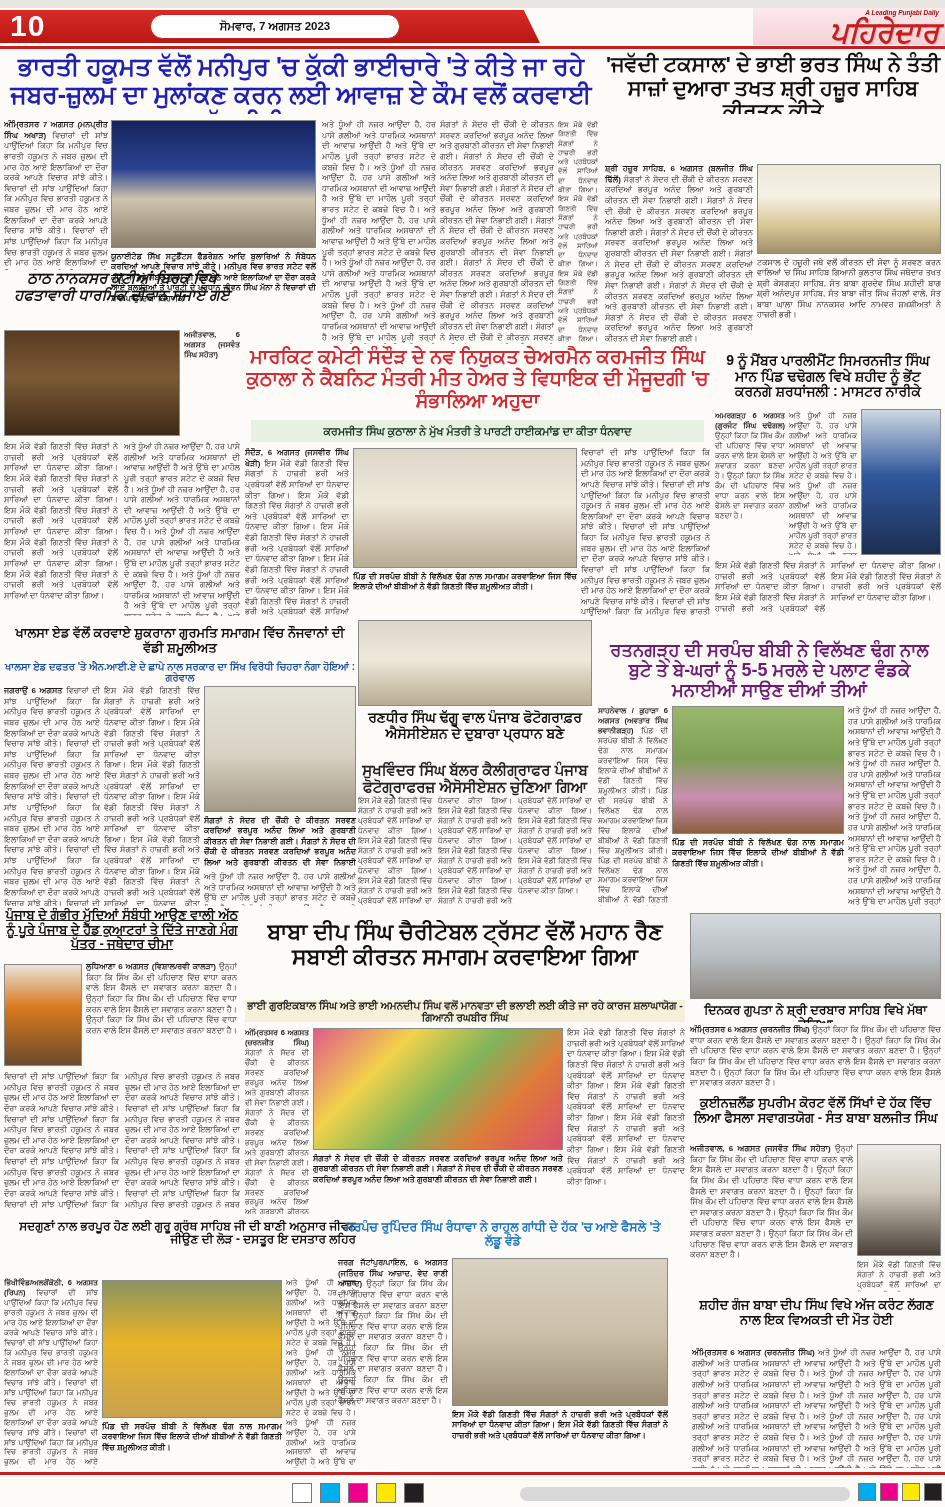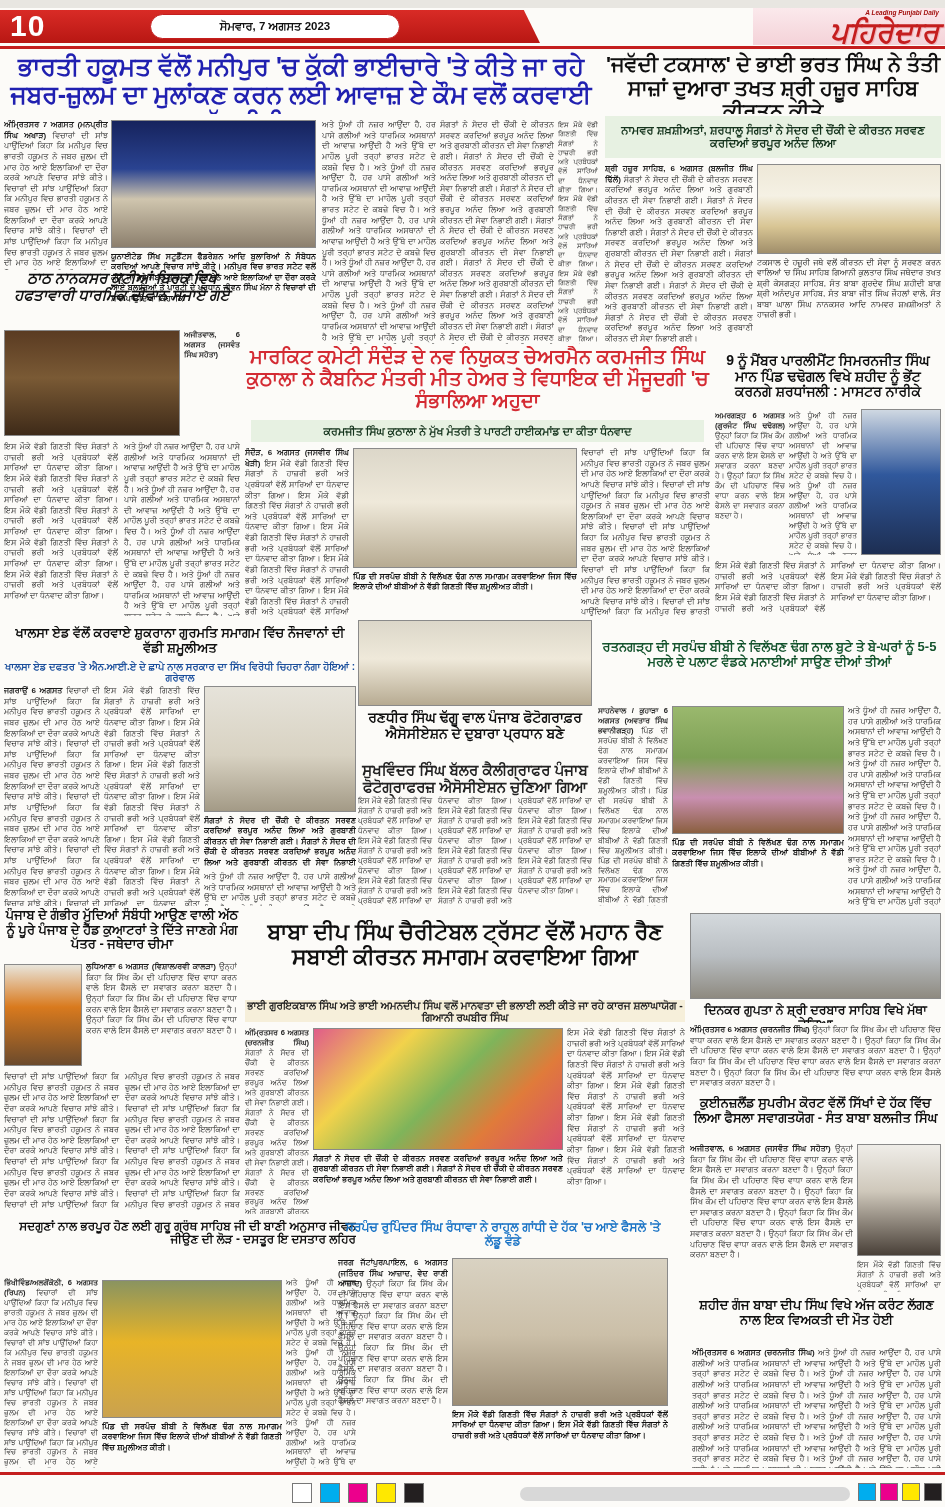--- a/index.html
+++ b/index.html
@@ -23,21 +23,21 @@
                     color:#c41e1e; font-style:italic; text-shadow:1px 1px 0 #f0b2ba; line-height:1; }
   .masthead-tag { position:absolute; right:6px; top:1px; font-size:6.5px; font-style:italic;
                   color:#a3110f; font-weight:bold; }
   .hdr-rule { position:absolute; left:0; top:38px; width:945px; height:3px; background:#c41e1e; }
   
   .article { position:absolute; }
   .hl { font-weight:bold; text-align:center; line-height:1.12; }
   .hl-blue  { color:#2020b0; font-size:25px; }
   .hl-black-lg { color:#0f0f0f; font-size:21px; }
   .hl-red   { color:#d42b33; font-size:19.5px; }
-  .hl-green { color:#14532d; font-size:13px; }
+  .hl-green { color:#701a75; font-size:18px; }
   .hl-md    { color:#0f0f0f; font-size:14px; }
   .hl-sm    { color:#0f0f0f; font-size:13px; }
   .hl-xl    { color:#0f0f0f; font-size:22px; }
   .hl-blue2 { color:#1b74c5; font-size:12.5px; }
   .hl-italic { font-family:"Liberation Serif","DejaVu Serif",serif; font-style:italic;
                font-size:15px; color:#111; }
   .subhead { background:#e7f1e2; font-weight:bold; text-align:center; color:#14331c;
              display:flex; align-items:center; justify-content:center; line-height:1.15; }
   .subhead-plain { background:none; color:#1b4f9c; }
   .subhead-cream { background:#f6efda; color:#222; }
@@ -90,21 +90,20 @@
     </div>
     <figure class="photo ph-stage" style="left:107px;top:68px;width:205px;height:128px;"></figure>
     <div class="caption abs" style="left:107px;top:200px;width:205px;height:92px;">ਯੂਨਾਈਟੇਡ ਸਿੱਖ ਸਟੂਡੈਂਟਸ ਫੈਡਰੇਸ਼ਨ ਆਦਿ ਬੁਲਾਰਿਆਂ ਨੇ ਸੰਬੋਧਨ ਕਰਦਿਆਂ ਆਪਣੇ ਵਿਚਾਰ ਸਾਂਝੇ ਕੀਤੇ। ਮਨੀਪੁਰ ਵਿਚ ਭਾਰਤ ਸਟੇਟ ਵਲੋਂ ਕੀਤੇ ਜਾ ਰਹੇ ਜਬਰ-ਜ਼ੁਲਮ ਦੀ ਮਾਰ ਹੇਠ ਆਏ ਇਲਾਕਿਆਂ ਦਾ ਦੌਰਾ ਕਰਕੇ ਆਏ ਬੁਲਾਰਿਆਂ ਤੇ ਪਾਰਟੀ ਦੇ ਪ੍ਰਧਾਨ ਜੀਵਨ ਸਿੰਘ ਮੱਨਾ ਨੇ ਵਿਚਾਰਾਂ ਦੀ ਸਾਂਝ ਪਾਉਂਦਿਆਂ ਕਿਹਾ ਕਿ</div>
     <div class="col abs" style="left:318px;top:68px;width:114px;height:224px;"> ਅਤੇ ਧੂੰਆਂ ਹੀ ਨਜ਼ਰ ਆਉਂਦਾ ਹੈ, ਹਰ ਪਾਸੇ ਗਲੀਆਂ ਅਤੇ ਧਾਰਮਿਕ ਅਸਥਾਨਾਂ ਦੀ ਆਵਾਜ਼ ਆਉਂਦੀ ਹੈ ਅਤੇ ਉੱਥੇ ਦਾ ਮਾਹੌਲ ਪੂਰੀ ਤਰ੍ਹਾਂ ਭਾਰਤ ਸਟੇਟ ਦੇ ਕਬਜ਼ੇ ਵਿਚ ਹੈ। ਅਤੇ ਧੂੰਆਂ ਹੀ ਨਜ਼ਰ ਆਉਂਦਾ ਹੈ, ਹਰ ਪਾਸੇ ਗਲੀਆਂ ਅਤੇ ਧਾਰਮਿਕ ਅਸਥਾਨਾਂ ਦੀ ਆਵਾਜ਼ ਆਉਂਦੀ ਹੈ ਅਤੇ ਉੱਥੇ ਦਾ ਮਾਹੌਲ ਪੂਰੀ ਤਰ੍ਹਾਂ ਭਾਰਤ ਸਟੇਟ ਦੇ ਕਬਜ਼ੇ ਵਿਚ ਹੈ। ਅਤੇ ਧੂੰਆਂ ਹੀ ਨਜ਼ਰ ਆਉਂਦਾ ਹੈ, ਹਰ ਪਾਸੇ ਗਲੀਆਂ ਅਤੇ ਧਾਰਮਿਕ ਅਸਥਾਨਾਂ ਦੀ ਆਵਾਜ਼ ਆਉਂਦੀ ਹੈ ਅਤੇ ਉੱਥੇ ਦਾ ਮਾਹੌਲ ਪੂਰੀ ਤਰ੍ਹਾਂ ਭਾਰਤ ਸਟੇਟ ਦੇ ਕਬਜ਼ੇ ਵਿਚ ਹੈ। ਅਤੇ ਧੂੰਆਂ ਹੀ ਨਜ਼ਰ ਆਉਂਦਾ ਹੈ, ਹਰ ਪਾਸੇ ਗਲੀਆਂ ਅਤੇ ਧਾਰਮਿਕ ਅਸਥਾਨਾਂ ਦੀ ਆਵਾਜ਼ ਆਉਂਦੀ ਹੈ ਅਤੇ ਉੱਥੇ ਦਾ ਮਾਹੌਲ ਪੂਰੀ ਤਰ੍ਹਾਂ ਭਾਰਤ ਸਟੇਟ ਦੇ ਕਬਜ਼ੇ ਵਿਚ ਹੈ। ਅਤੇ ਧੂੰਆਂ ਹੀ ਨਜ਼ਰ ਆਉਂਦਾ ਹੈ, ਹਰ ਪਾਸੇ ਗਲੀਆਂ ਅਤੇ ਧਾਰਮਿਕ ਅਸਥਾਨਾਂ ਦੀ ਆਵਾਜ਼ ਆਉਂਦੀ ਹੈ ਅਤੇ ਉੱਥੇ ਦਾ ਮਾਹੌਲ ਪੂਰੀ ਤਰ੍ਹਾਂ ਭਾਰਤ ਸਟੇਟ ਦੇ ਕਬਜ਼ੇ ਵਿਚ ਹੈ। ਅਤੇ ਧੂੰਆਂ ਹੀ ਨਜ਼ਰ ਆਉਂਦਾ ਹੈ, ਹਰ ਪਾਸੇ ਗਲੀਆਂ ਅਤੇ ਧਾਰਮਿਕ ਅਸਥਾਨਾਂ ਦੀ ਆਵਾਜ਼ ਆਉਂਦੀ ਹੈ ਅਤੇ ਉੱਥੇ ਦਾ ਮਾਹੌਲ ਪੂਰੀ ਤਰ੍ਹਾਂ ਭਾਰਤ ਸਟੇਟ ਦੇ ਕਬਜ਼ੇ ਵਿਚ ਹੈ। ਅਤੇ ਧੂੰਆਂ ਹੀ ਨਜ਼ਰ ਆਉਂਦਾ ਹੈ, ਹਰ ਪਾਸੇ ਗਲੀਆਂ ਅਤੇ ਧਾਰਮਿਕ ਅਸਥਾਨਾਂ ਦੀ ਆਵਾਜ਼ ਆਉਂਦੀ ਹੈ ਅਤੇ ਉੱਥੇ ਦਾ ਮਾਹੌਲ ਪੂਰੀ ਤਰ੍ਹਾਂ ਭਾਰਤ ਸਟੇਟ ਦੇ ਕਬਜ਼ੇ ਵਿਚ ਹੈ। </div>
     <div class="col abs" style="left:436px;top:68px;width:114px;height:224px;"> ਸੰਗਤਾਂ ਨੇ ਸੋਦਰ ਦੀ ਚੌਂਕੀ ਦੇ ਕੀਰਤਨ ਸਰਵਣ ਕਰਦਿਆਂ ਭਰਪੂਰ ਅਨੰਦ ਲਿਆ ਅਤੇ ਗੁਰਬਾਣੀ ਕੀਰਤਨ ਦੀ ਸੇਵਾ ਨਿਭਾਈ ਗਈ। ਸੰਗਤਾਂ ਨੇ ਸੋਦਰ ਦੀ ਚੌਂਕੀ ਦੇ ਕੀਰਤਨ ਸਰਵਣ ਕਰਦਿਆਂ ਭਰਪੂਰ ਅਨੰਦ ਲਿਆ ਅਤੇ ਗੁਰਬਾਣੀ ਕੀਰਤਨ ਦੀ ਸੇਵਾ ਨਿਭਾਈ ਗਈ। ਸੰਗਤਾਂ ਨੇ ਸੋਦਰ ਦੀ ਚੌਂਕੀ ਦੇ ਕੀਰਤਨ ਸਰਵਣ ਕਰਦਿਆਂ ਭਰਪੂਰ ਅਨੰਦ ਲਿਆ ਅਤੇ ਗੁਰਬਾਣੀ ਕੀਰਤਨ ਦੀ ਸੇਵਾ ਨਿਭਾਈ ਗਈ। ਸੰਗਤਾਂ ਨੇ ਸੋਦਰ ਦੀ ਚੌਂਕੀ ਦੇ ਕੀਰਤਨ ਸਰਵਣ ਕਰਦਿਆਂ ਭਰਪੂਰ ਅਨੰਦ ਲਿਆ ਅਤੇ ਗੁਰਬਾਣੀ ਕੀਰਤਨ ਦੀ ਸੇਵਾ ਨਿਭਾਈ ਗਈ। ਸੰਗਤਾਂ ਨੇ ਸੋਦਰ ਦੀ ਚੌਂਕੀ ਦੇ ਕੀਰਤਨ ਸਰਵਣ ਕਰਦਿਆਂ ਭਰਪੂਰ ਅਨੰਦ ਲਿਆ ਅਤੇ ਗੁਰਬਾਣੀ ਕੀਰਤਨ ਦੀ ਸੇਵਾ ਨਿਭਾਈ ਗਈ। ਸੰਗਤਾਂ ਨੇ ਸੋਦਰ ਦੀ ਚੌਂਕੀ ਦੇ ਕੀਰਤਨ ਸਰਵਣ ਕਰਦਿਆਂ ਭਰਪੂਰ ਅਨੰਦ ਲਿਆ ਅਤੇ ਗੁਰਬਾਣੀ ਕੀਰਤਨ ਦੀ ਸੇਵਾ ਨਿਭਾਈ ਗਈ। ਸੰਗਤਾਂ ਨੇ ਸੋਦਰ ਦੀ ਚੌਂਕੀ ਦੇ ਕੀਰਤਨ ਸਰਵਣ ਕਰਦਿਆਂ ਭਰਪੂਰ ਅਨੰਦ ਲਿਆ ਅਤੇ ਗੁਰਬਾਣੀ ਕੀਰਤਨ ਦੀ ਸੇਵਾ ਨਿਭਾਈ ਗਈ। </div>
     <div class="col abs" style="left:554px;top:68px;width:40px;height:224px;font-size:7px;"> ਇਸ ਮੌਕੇ ਵੱਡੀ ਗਿਣਤੀ ਵਿੱਚ ਸੰਗਤਾਂ ਨੇ ਹਾਜ਼ਰੀ ਭਰੀ ਅਤੇ ਪ੍ਰਬੰਧਕਾਂ ਵੱਲੋਂ ਸਾਰਿਆਂ ਦਾ ਧੰਨਵਾਦ ਕੀਤਾ ਗਿਆ। ਇਸ ਮੌਕੇ ਵੱਡੀ ਗਿਣਤੀ ਵਿੱਚ ਸੰਗਤਾਂ ਨੇ ਹਾਜ਼ਰੀ ਭਰੀ ਅਤੇ ਪ੍ਰਬੰਧਕਾਂ ਵੱਲੋਂ ਸਾਰਿਆਂ ਦਾ ਧੰਨਵਾਦ ਕੀਤਾ ਗਿਆ। ਇਸ ਮੌਕੇ ਵੱਡੀ ਗਿਣਤੀ ਵਿੱਚ ਸੰਗਤਾਂ ਨੇ ਹਾਜ਼ਰੀ ਭਰੀ ਅਤੇ ਪ੍ਰਬੰਧਕਾਂ ਵੱਲੋਂ ਸਾਰਿਆਂ ਦਾ ਧੰਨਵਾਦ ਕੀਤਾ ਗਿਆ। ਇਸ ਮੌਕੇ ਵੱਡੀ ਗਿਣਤੀ ਵਿੱਚ ਸੰਗਤਾਂ ਨੇ ਹਾਜ਼ਰੀ ਭਰੀ ਅਤੇ ਪ੍ਰਬੰਧਕਾਂ ਵੱਲੋਂ ਸਾਰਿਆਂ ਦਾ ਧੰਨਵਾਦ ਕੀਤਾ ਗਿਆ। </div>
   </section>
 
   <section class="article" style="left:605px;top:44px;width:336px;height:294px;">
     <div class="hl hl-black-lg" style="height:62px;overflow:hidden;">'ਜਵੱਦੀ ਟਕਸਾਲ' ਦੇ ਭਾਈ ਭਰਤ ਸਿੰਘ ਨੇ ਤੰਤੀ ਸਾਜ਼ਾਂ ਦੁਆਰਾ ਤਖਤ ਸ਼੍ਰੀ ਹਜ਼ੂਰ ਸਾਹਿਬ ਕੀਰਤਨ ਕੀਤੇ</div>
-    <div class="subhead" style="position:absolute;left:0;top:64px;width:336px;height:42px;font-size:11.5px;padding:0 6px;">ਨਾਮਵਰ ਸ਼ਖ਼ਸ਼ੀਅਤਾਂ, ਸ਼ਰਧਾਲੂ ਸੰਗਤਾਂ ਨੇ ਸੋਦਰ ਦੀ ਚੌਂਕੀ ਦੇ ਕੀਰਤਨ ਸਰਵਣ ਕਰਦਿਆਂ ਭਰਪੂਰ ਅਨੰਦ ਲਿਆ</div>
     <div class="col abs" style="left:0;top:112px;width:148px;height:182px;">
       <b class="byline">ਸ਼੍ਰੀ ਹਜ਼ੂਰ ਸਾਹਿਬ, 6 ਅਗਸਤ (ਬਲਜੀਤ ਸਿੰਘ ਢਿੱਲੋਂ)</b>
       <span> ਸੰਗਤਾਂ ਨੇ ਸੋਦਰ ਦੀ ਚੌਂਕੀ ਦੇ ਕੀਰਤਨ ਸਰਵਣ ਕਰਦਿਆਂ ਭਰਪੂਰ ਅਨੰਦ ਲਿਆ ਅਤੇ ਗੁਰਬਾਣੀ ਕੀਰਤਨ ਦੀ ਸੇਵਾ ਨਿਭਾਈ ਗਈ। ਸੰਗਤਾਂ ਨੇ ਸੋਦਰ ਦੀ ਚੌਂਕੀ ਦੇ ਕੀਰਤਨ ਸਰਵਣ ਕਰਦਿਆਂ ਭਰਪੂਰ ਅਨੰਦ ਲਿਆ ਅਤੇ ਗੁਰਬਾਣੀ ਕੀਰਤਨ ਦੀ ਸੇਵਾ ਨਿਭਾਈ ਗਈ। ਸੰਗਤਾਂ ਨੇ ਸੋਦਰ ਦੀ ਚੌਂਕੀ ਦੇ ਕੀਰਤਨ ਸਰਵਣ ਕਰਦਿਆਂ ਭਰਪੂਰ ਅਨੰਦ ਲਿਆ ਅਤੇ ਗੁਰਬਾਣੀ ਕੀਰਤਨ ਦੀ ਸੇਵਾ ਨਿਭਾਈ ਗਈ। ਸੰਗਤਾਂ ਨੇ ਸੋਦਰ ਦੀ ਚੌਂਕੀ ਦੇ ਕੀਰਤਨ ਸਰਵਣ ਕਰਦਿਆਂ ਭਰਪੂਰ ਅਨੰਦ ਲਿਆ ਅਤੇ ਗੁਰਬਾਣੀ ਕੀਰਤਨ ਦੀ ਸੇਵਾ ਨਿਭਾਈ ਗਈ। ਸੰਗਤਾਂ ਨੇ ਸੋਦਰ ਦੀ ਚੌਂਕੀ ਦੇ ਕੀਰਤਨ ਸਰਵਣ ਕਰਦਿਆਂ ਭਰਪੂਰ ਅਨੰਦ ਲਿਆ ਅਤੇ ਗੁਰਬਾਣੀ ਕੀਰਤਨ ਦੀ ਸੇਵਾ ਨਿਭਾਈ ਗਈ। ਸੰਗਤਾਂ ਨੇ ਸੋਦਰ ਦੀ ਚੌਂਕੀ ਦੇ ਕੀਰਤਨ ਸਰਵਣ ਕਰਦਿਆਂ ਭਰਪੂਰ ਅਨੰਦ ਲਿਆ ਅਤੇ ਗੁਰਬਾਣੀ ਕੀਰਤਨ ਦੀ ਸੇਵਾ ਨਿਭਾਈ ਗਈ। </span>
     </div>
     <figure class="photo ph-kirtan" style="left:152px;top:112px;width:184px;height:90px;"></figure>
     <div class="caption abs" style="left:152px;top:206px;width:184px;height:88px;font-weight:normal;">ਟਕਸਾਲ ਦੇ ਹਜ਼ੂਰੀ ਜਥੇ ਵਲੋਂ ਕੀਰਤਨ ਦੀ ਸੇਵਾ ਨੂੰ ਸਰਵਣ ਕਰਨ ਵਾਲਿਆਂ 'ਚ ਸਿੰਘ ਸਾਹਿਬ ਗਿਆਨੀ ਕੁਲਤਾਰ ਸਿੰਘ ਜਥੇਦਾਰ ਤਖਤ ਸ਼੍ਰੀ ਕੇਸਗੜ੍ਹ ਸਾਹਿਬ, ਸੰਤ ਬਾਬਾ ਗੁਰਦੇਵ ਸਿੰਘ ਸ਼ਹੀਦੀ ਬਾਗ ਸ਼੍ਰੀ ਅਨੰਦਪੁਰ ਸਾਹਿਬ, ਸੰਤ ਬਾਬਾ ਜੀਤ ਸਿੰਘ ਜੌਹਲਾਂ ਵਾਲੇ, ਸੰਤ ਬਾਬਾ ਘਾਲਾ ਸਿੰਘ ਨਾਨਕਸਰ ਆਦਿ ਨਾਮਵਰ ਸ਼ਖ਼ਸ਼ੀਅਤਾਂ ਨੇ ਹਾਜ਼ਰੀ ਭਰੀ।</div>
   </section>
 
   <section class="article" style="left:4px;top:262px;width:236px;height:350px;">
     <div class="hl hl-italic" style="height:56px;overflow:hidden;">ਠਾਠ ਨਾਨਕਸਰ ਕੁਟੀਆਂ ਬਿਰਕ ਵਿਖੇ ਹਫਤਾਵਾਰੀ ਧਾਰਮਿਕ ਦੀਵਾਨ ਸਜਾਏ ਗਏ</div>
@@ -163,21 +162,21 @@
     <div class="hl hl-green" style="height:62px;overflow:hidden;">ਰਤਨਗੜ੍ਹ ਦੀ ਸਰਪੰਚ ਬੀਬੀ ਨੇ ਵਿਲੱਖਣ ਢੰਗ ਨਾਲ ਬੁਟੇ ਤੇ ਬੇ-ਘਰਾਂ ਨੂੰ 5-5 ਮਰਲੇ ਦੇ ਪਲਾਟ ਵੰਡਕੇ ਮਨਾਈਆਂ ਸਾਉਣ ਦੀਆਂ ਤੀਆਂ</div>
     <div class="col abs" style="left:0;top:66px;width:70px;height:200px;font-size:7.5px;">
       <b class="byline">ਸਾਹਨੇਵਾਲ / ਕੁਹਾੜਾ 6 ਅਗਸਤ (ਅਵਤਾਰ ਸਿੰਘ ਭਵਾਨੀਗੜ੍ਹ)</b>
       <span> ਪਿੰਡ ਦੀ ਸਰਪੰਚ ਬੀਬੀ ਨੇ ਵਿਲੱਖਣ ਢੰਗ ਨਾਲ ਸਮਾਗਮ ਕਰਵਾਇਆ ਜਿਸ ਵਿੱਚ ਇਲਾਕੇ ਦੀਆਂ ਬੀਬੀਆਂ ਨੇ ਵੱਡੀ ਗਿਣਤੀ ਵਿੱਚ ਸ਼ਮੂਲੀਅਤ ਕੀਤੀ। ਪਿੰਡ ਦੀ ਸਰਪੰਚ ਬੀਬੀ ਨੇ ਵਿਲੱਖਣ ਢੰਗ ਨਾਲ ਸਮਾਗਮ ਕਰਵਾਇਆ ਜਿਸ ਵਿੱਚ ਇਲਾਕੇ ਦੀਆਂ ਬੀਬੀਆਂ ਨੇ ਵੱਡੀ ਗਿਣਤੀ ਵਿੱਚ ਸ਼ਮੂਲੀਅਤ ਕੀਤੀ। ਪਿੰਡ ਦੀ ਸਰਪੰਚ ਬੀਬੀ ਨੇ ਵਿਲੱਖਣ ਢੰਗ ਨਾਲ ਸਮਾਗਮ ਕਰਵਾਇਆ ਜਿਸ ਵਿੱਚ ਇਲਾਕੇ ਦੀਆਂ ਬੀਬੀਆਂ ਨੇ ਵੱਡੀ ਗਿਣਤੀ ਵਿੱਚ ਸ਼ਮੂਲੀਅਤ ਕੀਤੀ। </span>
     </div>
     <figure class="photo ph-teeyan" style="left:74px;top:66px;width:172px;height:128px;"></figure>
     <div class="caption abs" style="left:74px;top:198px;width:172px;height:68px;"> ਪਿੰਡ ਦੀ ਸਰਪੰਚ ਬੀਬੀ ਨੇ ਵਿਲੱਖਣ ਢੰਗ ਨਾਲ ਸਮਾਗਮ ਕਰਵਾਇਆ ਜਿਸ ਵਿੱਚ ਇਲਾਕੇ ਦੀਆਂ ਬੀਬੀਆਂ ਨੇ ਵੱਡੀ ਗਿਣਤੀ ਵਿੱਚ ਸ਼ਮੂਲੀਅਤ ਕੀਤੀ। </div>
     <div class="col abs" style="left:250px;top:66px;width:93px;height:200px;"> ਅਤੇ ਧੂੰਆਂ ਹੀ ਨਜ਼ਰ ਆਉਂਦਾ ਹੈ, ਹਰ ਪਾਸੇ ਗਲੀਆਂ ਅਤੇ ਧਾਰਮਿਕ ਅਸਥਾਨਾਂ ਦੀ ਆਵਾਜ਼ ਆਉਂਦੀ ਹੈ ਅਤੇ ਉੱਥੇ ਦਾ ਮਾਹੌਲ ਪੂਰੀ ਤਰ੍ਹਾਂ ਭਾਰਤ ਸਟੇਟ ਦੇ ਕਬਜ਼ੇ ਵਿਚ ਹੈ। ਅਤੇ ਧੂੰਆਂ ਹੀ ਨਜ਼ਰ ਆਉਂਦਾ ਹੈ, ਹਰ ਪਾਸੇ ਗਲੀਆਂ ਅਤੇ ਧਾਰਮਿਕ ਅਸਥਾਨਾਂ ਦੀ ਆਵਾਜ਼ ਆਉਂਦੀ ਹੈ ਅਤੇ ਉੱਥੇ ਦਾ ਮਾਹੌਲ ਪੂਰੀ ਤਰ੍ਹਾਂ ਭਾਰਤ ਸਟੇਟ ਦੇ ਕਬਜ਼ੇ ਵਿਚ ਹੈ। ਅਤੇ ਧੂੰਆਂ ਹੀ ਨਜ਼ਰ ਆਉਂਦਾ ਹੈ, ਹਰ ਪਾਸੇ ਗਲੀਆਂ ਅਤੇ ਧਾਰਮਿਕ ਅਸਥਾਨਾਂ ਦੀ ਆਵਾਜ਼ ਆਉਂਦੀ ਹੈ ਅਤੇ ਉੱਥੇ ਦਾ ਮਾਹੌਲ ਪੂਰੀ ਤਰ੍ਹਾਂ ਭਾਰਤ ਸਟੇਟ ਦੇ ਕਬਜ਼ੇ ਵਿਚ ਹੈ। ਅਤੇ ਧੂੰਆਂ ਹੀ ਨਜ਼ਰ ਆਉਂਦਾ ਹੈ, ਹਰ ਪਾਸੇ ਗਲੀਆਂ ਅਤੇ ਧਾਰਮਿਕ ਅਸਥਾਨਾਂ ਦੀ ਆਵਾਜ਼ ਆਉਂਦੀ ਹੈ ਅਤੇ ਉੱਥੇ ਦਾ ਮਾਹੌਲ ਪੂਰੀ ਤਰ੍ਹਾਂ ਭਾਰਤ ਸਟੇਟ ਦੇ ਕਬਜ਼ੇ ਵਿਚ ਹੈ। ਅਤੇ ਧੂੰਆਂ ਹੀ ਨਜ਼ਰ ਆਉਂਦਾ ਹੈ, ਹਰ ਪਾਸੇ ਗਲੀਆਂ ਅਤੇ ਧਾਰਮਿਕ ਅਸਥਾਨਾਂ ਦੀ ਆਵਾਜ਼ ਆਉਂਦੀ ਹੈ ਅਤੇ ਉੱਥੇ ਦਾ ਮਾਹੌਲ ਪੂਰੀ ਤਰ੍ਹਾਂ ਭਾਰਤ ਸਟੇਟ ਦੇ ਕਬਜ਼ੇ ਵਿਚ ਹੈ। </div>
   </section>
 
-  <section class="article" style="left:4px;top:900px;width:236px;height:308px;">
+  <section class="article" style="left:4px;top:900px;width:236px;height:308px;text-decoration:underline;">
     <div class="hl hl-sm" style="height:50px;overflow:hidden;">ਪੰਜਾਬ ਦੇ ਗੰਭੀਰ ਮੁੱਦਿਆਂ ਸੰਬੰਧੀ ਆਉਣ ਵਾਲੀ ਅੱਠ ਨੂੰ ਪੂਰੇ ਪੰਜਾਬ ਦੇ ਹੈੱਡ ਕੁਆਟਰਾਂ ਤੇ ਦਿੱਤੇ ਜਾਣਗੇ ਮੰਗ ਪੱਤਰ - ਜਥੇਦਾਰ ਚੀਮਾ</div>
     <figure class="photo ph-porange" style="left:0;top:56px;width:78px;height:102px;"></figure>
     <div class="col abs" style="left:82px;top:54px;width:151px;height:106px;">
       <b class="byline">ਲੁਧਿਆਣਾ 6 ਅਗਸਤ (ਵਿਸ਼ਾਲ/ਰਵੀ ਕਾਲੜਾ)</b>
       <span> ਉਨ੍ਹਾਂ ਕਿਹਾ ਕਿ ਸਿੱਖ ਕੌਮ ਦੀ ਪਹਿਚਾਣ ਵਿੱਚ ਵਾਧਾ ਕਰਨ ਵਾਲੇ ਇਸ ਫੈਸਲੇ ਦਾ ਸਵਾਗਤ ਕਰਨਾ ਬਣਦਾ ਹੈ। ਉਨ੍ਹਾਂ ਕਿਹਾ ਕਿ ਸਿੱਖ ਕੌਮ ਦੀ ਪਹਿਚਾਣ ਵਿੱਚ ਵਾਧਾ ਕਰਨ ਵਾਲੇ ਇਸ ਫੈਸਲੇ ਦਾ ਸਵਾਗਤ ਕਰਨਾ ਬਣਦਾ ਹੈ। ਉਨ੍ਹਾਂ ਕਿਹਾ ਕਿ ਸਿੱਖ ਕੌਮ ਦੀ ਪਹਿਚਾਣ ਵਿੱਚ ਵਾਧਾ ਕਰਨ ਵਾਲੇ ਇਸ ਫੈਸਲੇ ਦਾ ਸਵਾਗਤ ਕਰਨਾ ਬਣਦਾ ਹੈ। </span>
     </div>
     <div class="col abs" style="left:0;top:164px;width:236px;height:140px;column-count:2;column-gap:6px;"> ਵਿਚਾਰਾਂ ਦੀ ਸਾਂਝ ਪਾਉਂਦਿਆਂ ਕਿਹਾ ਕਿ ਮਨੀਪੁਰ ਵਿਚ ਭਾਰਤੀ ਹਕੂਮਤ ਨੇ ਜਬਰ ਜ਼ੁਲਮ ਦੀ ਮਾਰ ਹੇਠ ਆਏ ਇਲਾਕਿਆਂ ਦਾ ਦੌਰਾ ਕਰਕੇ ਆਪਣੇ ਵਿਚਾਰ ਸਾਂਝੇ ਕੀਤੇ। ਵਿਚਾਰਾਂ ਦੀ ਸਾਂਝ ਪਾਉਂਦਿਆਂ ਕਿਹਾ ਕਿ ਮਨੀਪੁਰ ਵਿਚ ਭਾਰਤੀ ਹਕੂਮਤ ਨੇ ਜਬਰ ਜ਼ੁਲਮ ਦੀ ਮਾਰ ਹੇਠ ਆਏ ਇਲਾਕਿਆਂ ਦਾ ਦੌਰਾ ਕਰਕੇ ਆਪਣੇ ਵਿਚਾਰ ਸਾਂਝੇ ਕੀਤੇ। ਵਿਚਾਰਾਂ ਦੀ ਸਾਂਝ ਪਾਉਂਦਿਆਂ ਕਿਹਾ ਕਿ ਮਨੀਪੁਰ ਵਿਚ ਭਾਰਤੀ ਹਕੂਮਤ ਨੇ ਜਬਰ ਜ਼ੁਲਮ ਦੀ ਮਾਰ ਹੇਠ ਆਏ ਇਲਾਕਿਆਂ ਦਾ ਦੌਰਾ ਕਰਕੇ ਆਪਣੇ ਵਿਚਾਰ ਸਾਂਝੇ ਕੀਤੇ। ਵਿਚਾਰਾਂ ਦੀ ਸਾਂਝ ਪਾਉਂਦਿਆਂ ਕਿਹਾ ਕਿ ਮਨੀਪੁਰ ਵਿਚ ਭਾਰਤੀ ਹਕੂਮਤ ਨੇ ਜਬਰ ਜ਼ੁਲਮ ਦੀ ਮਾਰ ਹੇਠ ਆਏ ਇਲਾਕਿਆਂ ਦਾ ਦੌਰਾ ਕਰਕੇ ਆਪਣੇ ਵਿਚਾਰ ਸਾਂਝੇ ਕੀਤੇ। ਵਿਚਾਰਾਂ ਦੀ ਸਾਂਝ ਪਾਉਂਦਿਆਂ ਕਿਹਾ ਕਿ ਮਨੀਪੁਰ ਵਿਚ ਭਾਰਤੀ ਹਕੂਮਤ ਨੇ ਜਬਰ ਜ਼ੁਲਮ ਦੀ ਮਾਰ ਹੇਠ ਆਏ ਇਲਾਕਿਆਂ ਦਾ ਦੌਰਾ ਕਰਕੇ ਆਪਣੇ ਵਿਚਾਰ ਸਾਂਝੇ ਕੀਤੇ। ਵਿਚਾਰਾਂ ਦੀ ਸਾਂਝ ਪਾਉਂਦਿਆਂ ਕਿਹਾ ਕਿ ਮਨੀਪੁਰ ਵਿਚ ਭਾਰਤੀ ਹਕੂਮਤ ਨੇ ਜਬਰ ਜ਼ੁਲਮ ਦੀ ਮਾਰ ਹੇਠ ਆਏ ਇਲਾਕਿਆਂ ਦਾ ਦੌਰਾ ਕਰਕੇ ਆਪਣੇ ਵਿਚਾਰ ਸਾਂਝੇ ਕੀਤੇ। ਵਿਚਾਰਾਂ ਦੀ ਸਾਂਝ ਪਾਉਂਦਿਆਂ ਕਿਹਾ ਕਿ ਮਨੀਪੁਰ ਵਿਚ ਭਾਰਤੀ ਹਕੂਮਤ ਨੇ ਜਬਰ ਜ਼ੁਲਮ ਦੀ ਮਾਰ ਹੇਠ ਆਏ ਇਲਾਕਿਆਂ ਦਾ ਦੌਰਾ ਕਰਕੇ ਆਪਣੇ ਵਿਚਾਰ ਸਾਂਝੇ ਕੀਤੇ। </div>
   </section>
 
   <section class="article" style="left:245px;top:912px;width:440px;height:296px;">

